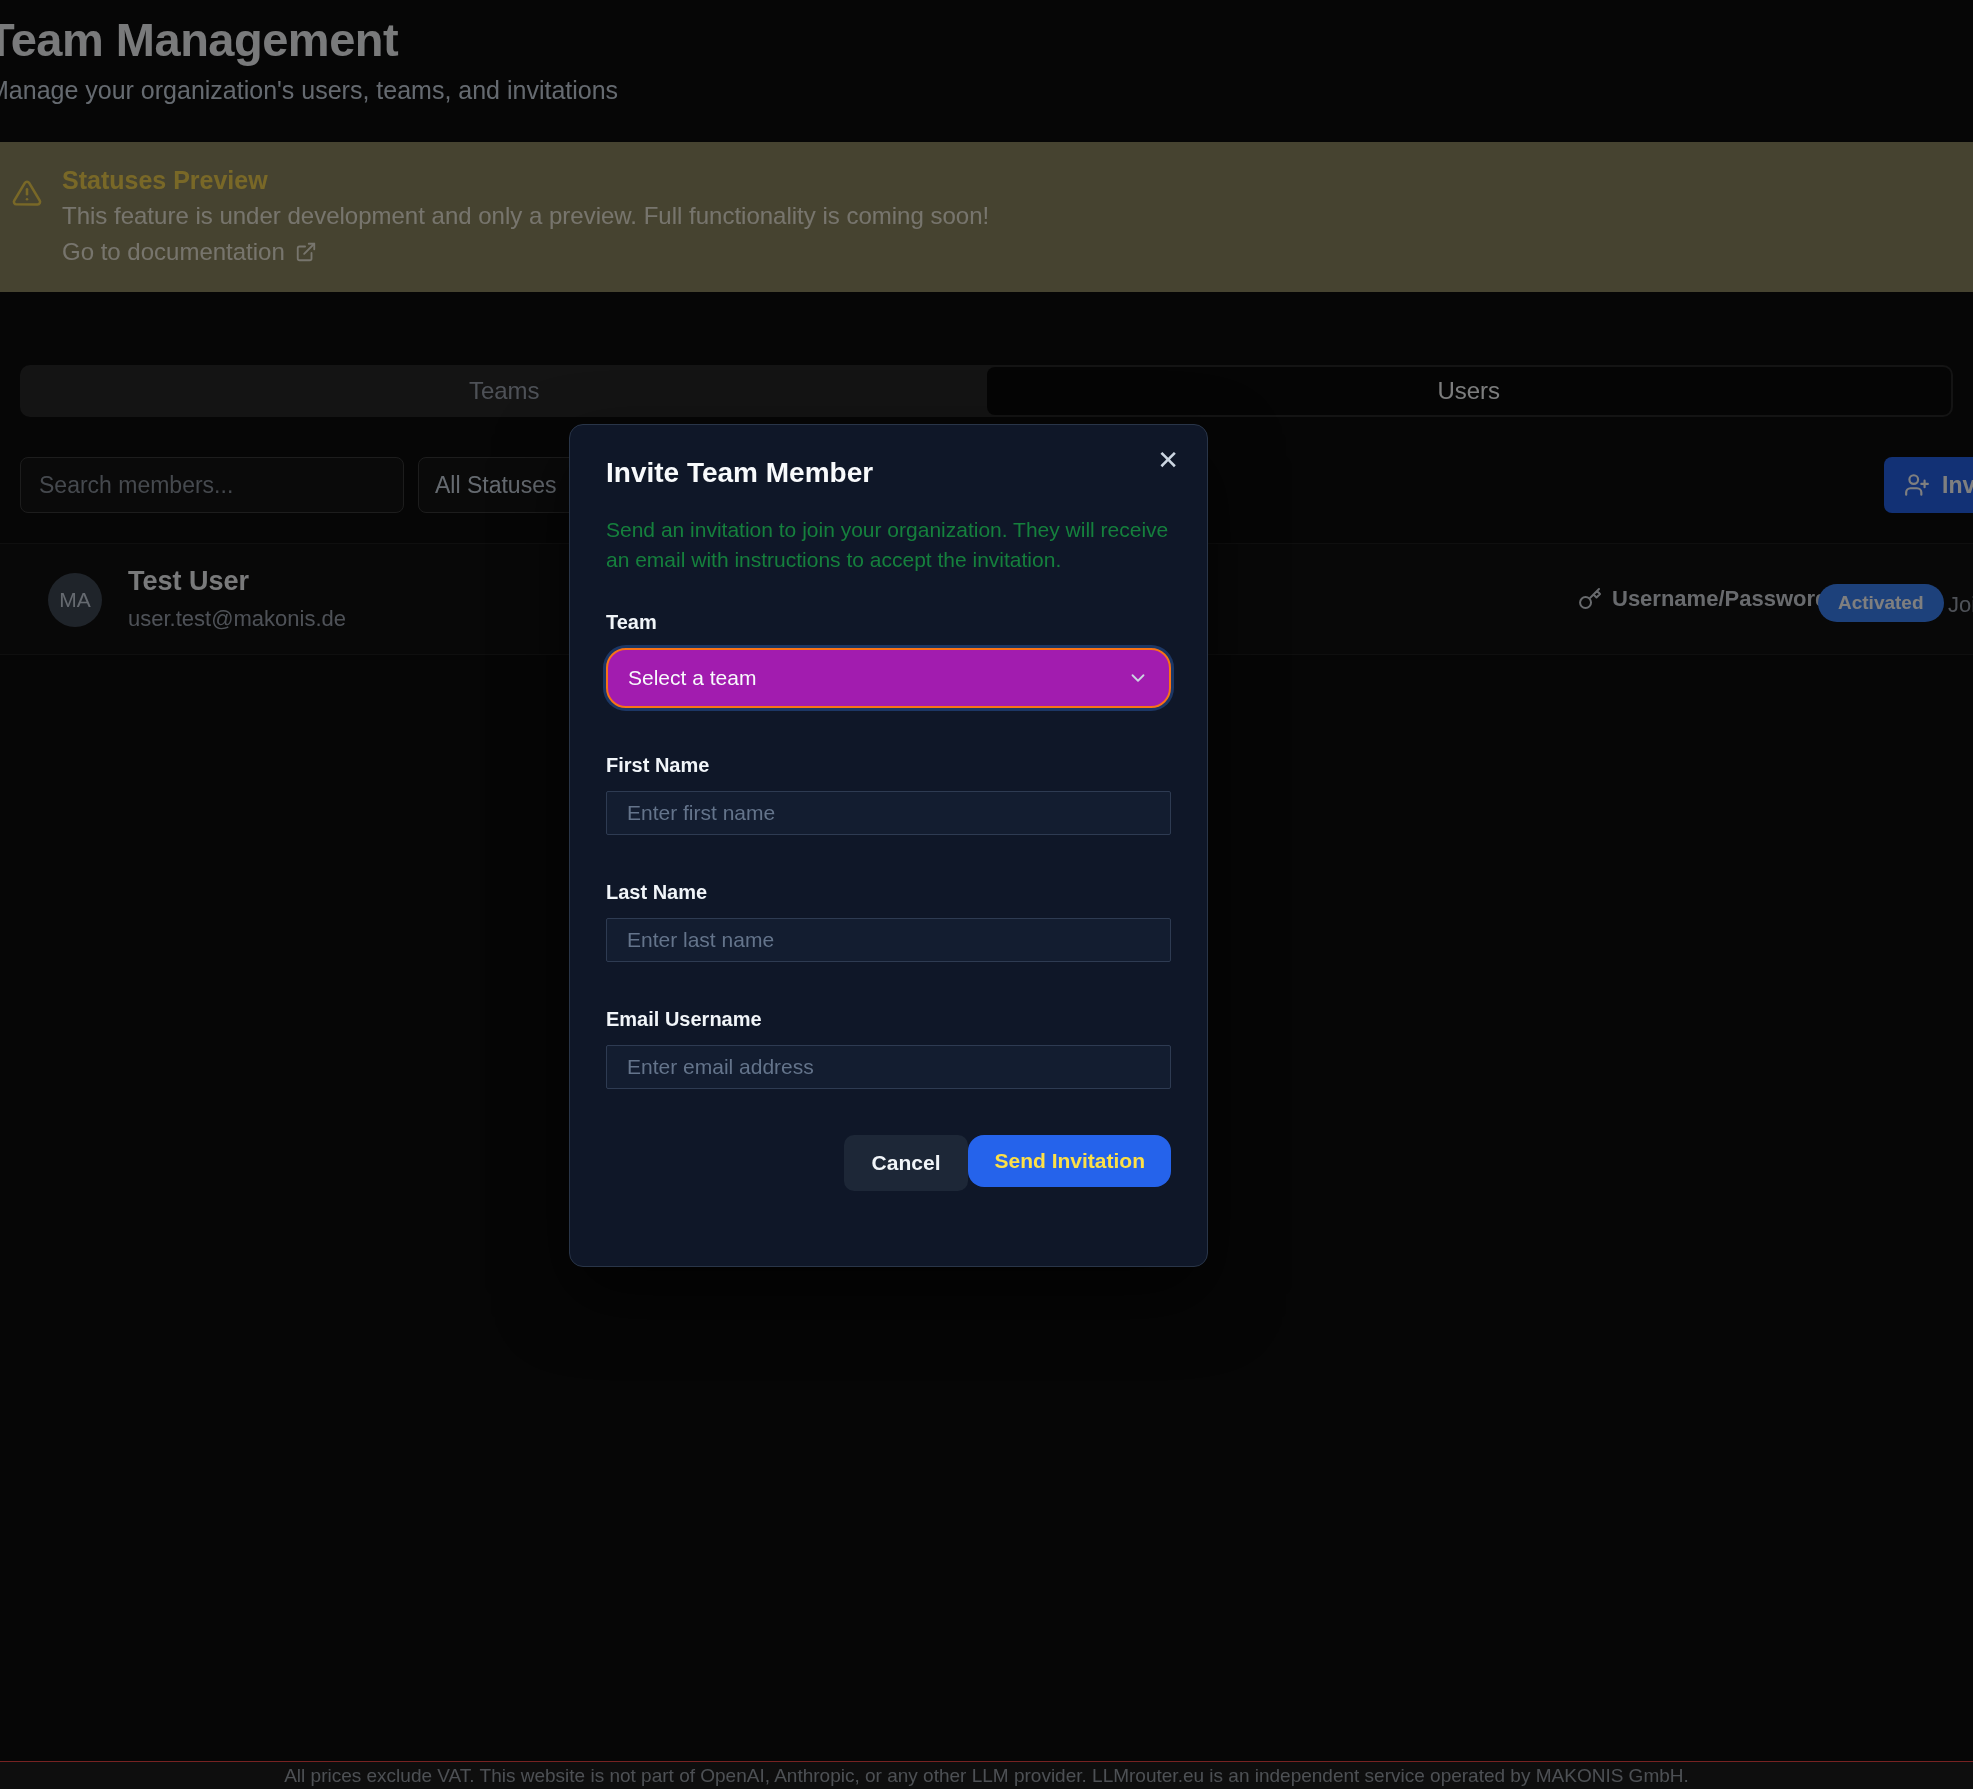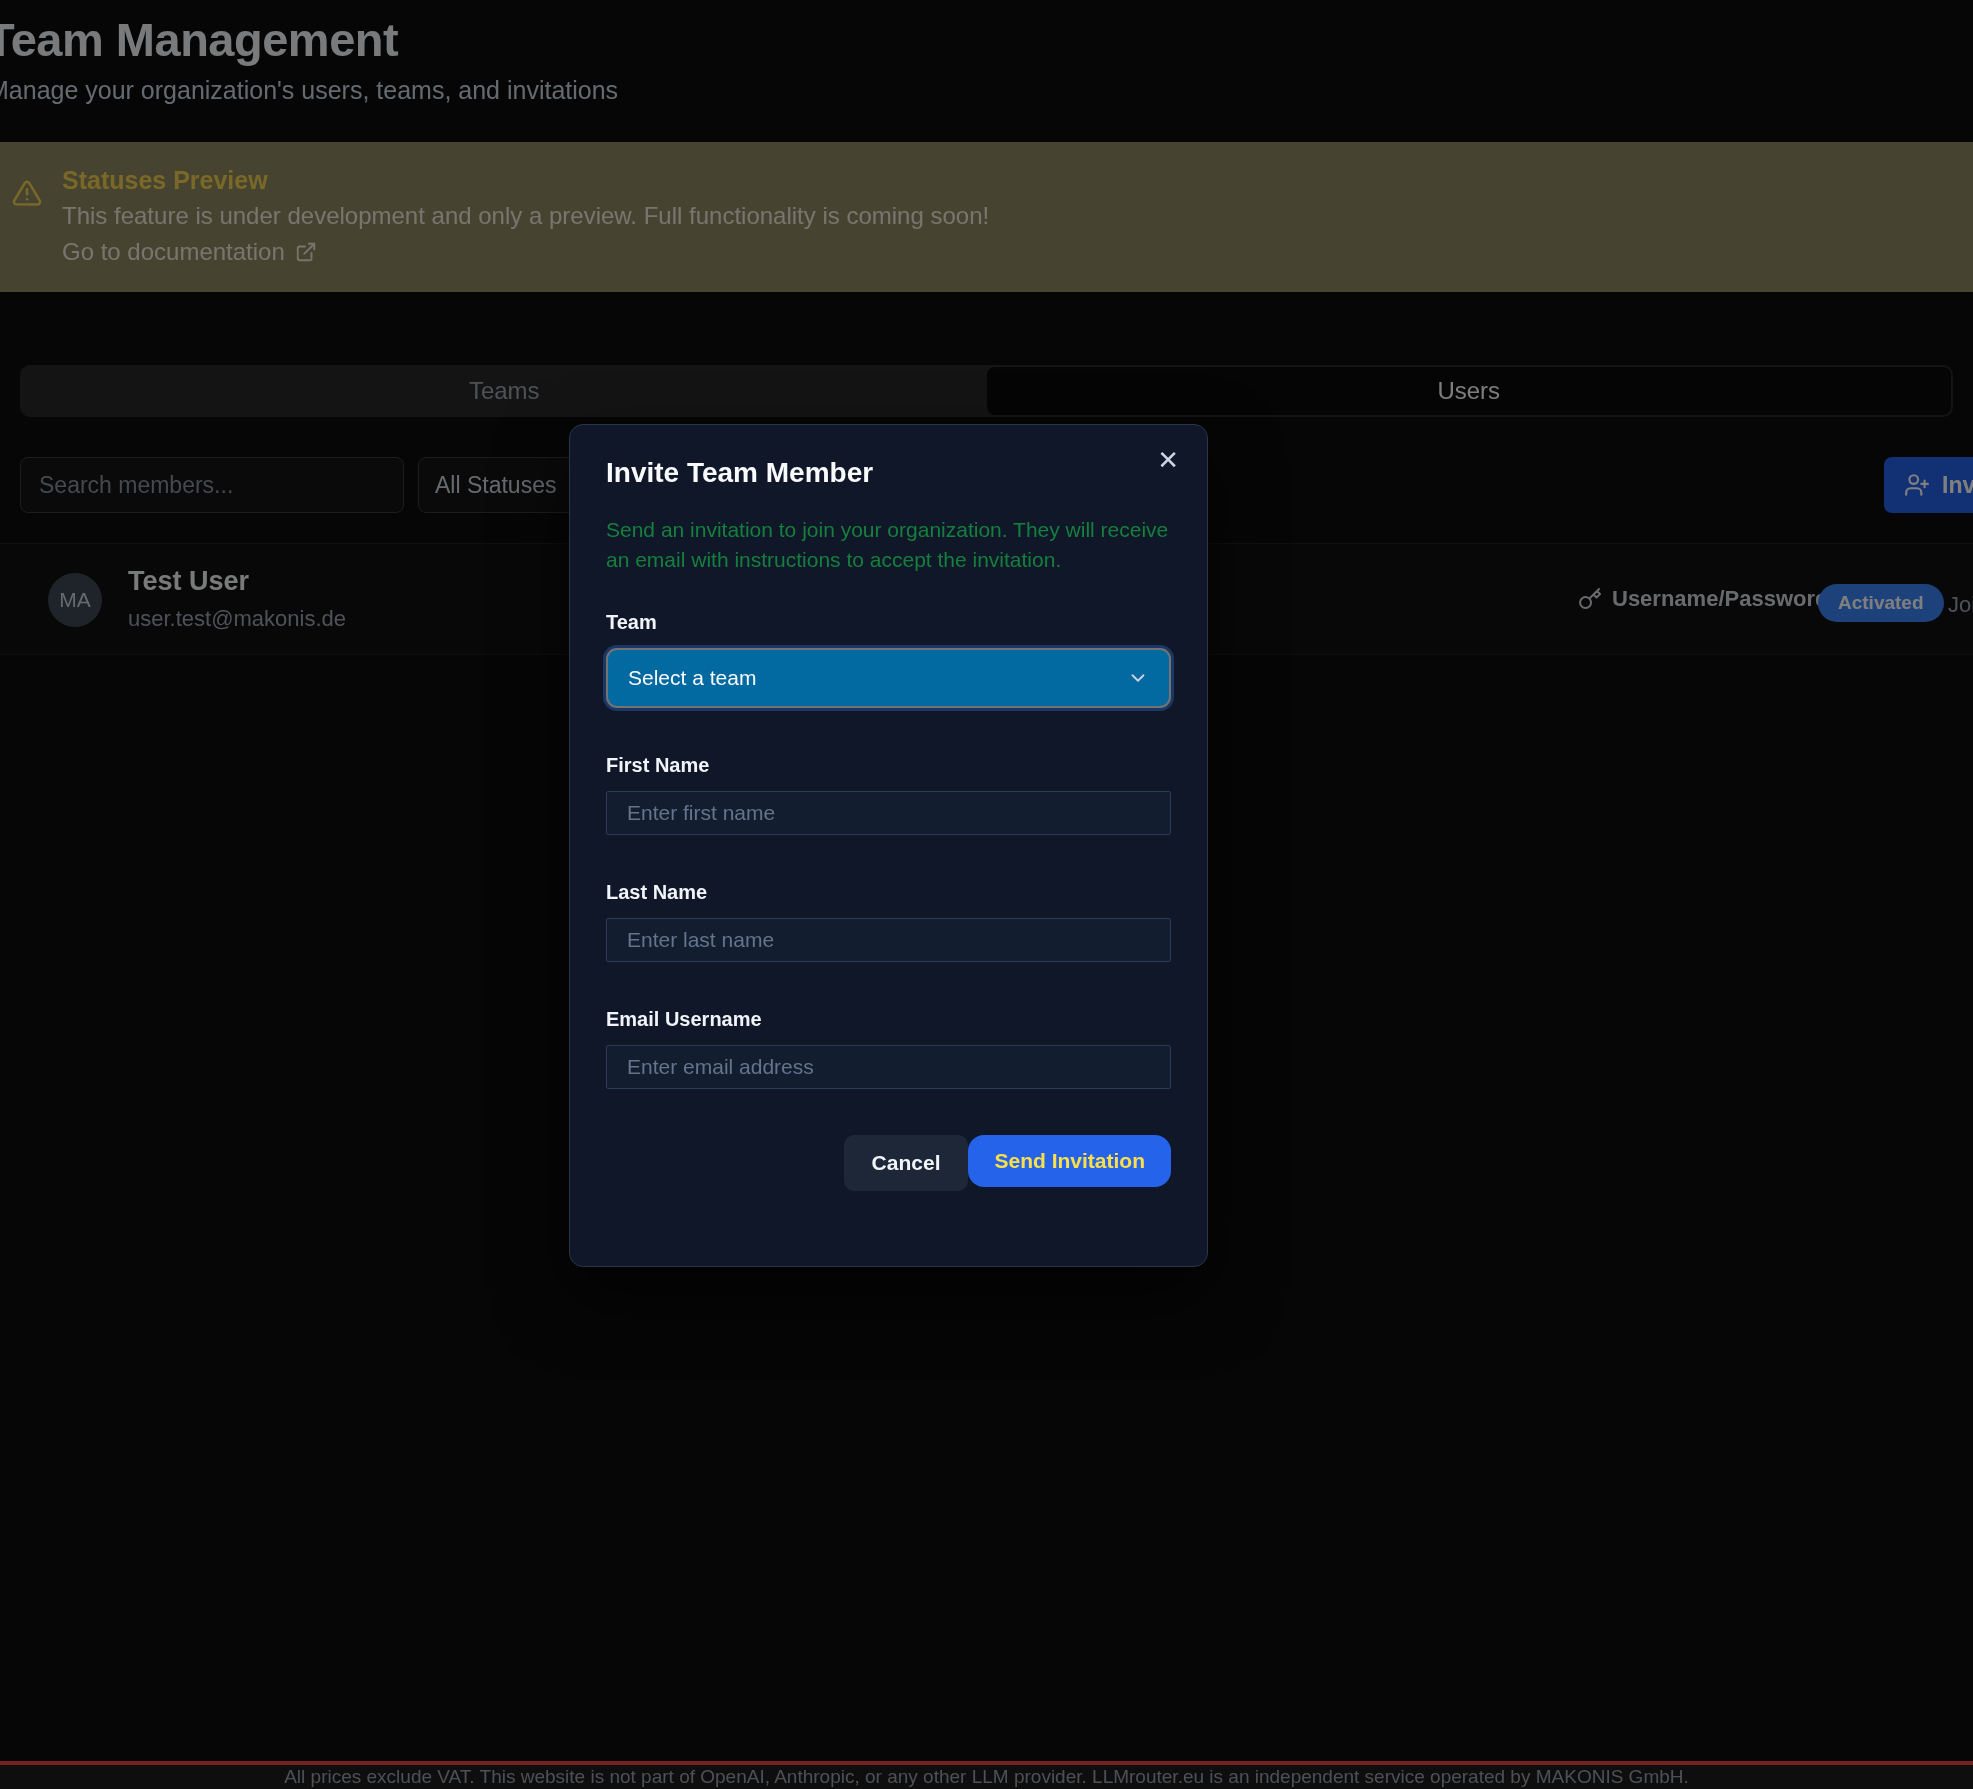--- a/index.html
+++ b/index.html
@@ -29,33 +29,33 @@
   .invite-btn { position:absolute; top:457px; left:1884px; width:280px; height:56px; background:#2563eb; border-radius:8px; display:flex; align-items:center; gap:12px; padding:0 20px; color:#ffffff; font-size:23px; font-weight:600; cursor:pointer; white-space:nowrap; }
 
   .member-row { position:absolute; top:543px; left:0; right:0; height:112px; background:rgba(255,255,255,0.02); border-top:1px solid #1e1e1e; border-bottom:1px solid #1e1e1e; }
   .avatar { position:absolute; left:48px; top:29px; width:54px; height:54px; border-radius:50%; background:#3f4854; color:#cbd5e1; display:flex; align-items:center; justify-content:center; font-size:21px; font-weight:500; }
   .member-name { position:absolute; left:128px; top:22px; font-size:27px; font-weight:600; color:#f3f4f6; }
   .member-email { position:absolute; left:128px; top:62px; font-size:22px; color:#9ca3af; }
   .auth { position:absolute; left:1578px; top:42px; display:flex; gap:10px; align-items:center; font-size:22px; font-weight:600; color:#d1d5db; white-space:nowrap; }
   .badge { position:absolute; left:1818px; top:40px; height:38px; padding:0 20px; border-radius:19px; background:#3b82f6; color:#ffffff; font-size:19px; font-weight:600; display:flex; align-items:center; }
   .joined { position:absolute; left:1948px; top:48px; font-size:22px; color:#9ca3af; white-space:nowrap; }
 
-  .footer { position:absolute; left:0; right:0; bottom:0; height:28px; background:#1d1d1d; border-top:4px solid #ef4444; display:flex; align-items:center; justify-content:center; font-size:19px; color:#9aa0a8; }
+  .footer { position:absolute; left:0; right:0; bottom:0; height:28px; background:#1d1d1d; border-top:1px solid #ef4444; display:flex; align-items:center; justify-content:center; font-size:19px; color:#9aa0a8; }
 
   
   .overlay { position:absolute; inset:0; background:rgba(0,0,0,0.5); }
 
   
   .modal { position:absolute; left:569px; top:424px; width:639px; height:843px; background:#0f1728; border:1px solid #293548; border-radius:14px; box-shadow:0 30px 70px rgba(0,0,0,0.65); padding:32px 36px; }
   .modal-close { position:absolute; top:22px; right:28px; font-size:26px; color:#cbd5e1; cursor:pointer; line-height:1; }
   .modal-title { font-size:28px; font-weight:700; color:#f8fafc; }
   .modal-desc { margin-top:26px; font-size:21px; line-height:1.42; color:#15803d; max-width:575px; }
   .flabel { margin-top:36px; font-size:20px; font-weight:600; color:#f1f5f9; }
   .flabel.gap { margin-top:46px; }
-  .team-select { margin-top:14px; height:60px; border:2px solid #737373; box-shadow:0 0 0 3px rgba(59,130,246,0.3); border-radius:11px; background:#0369a1; display:flex; align-items:center; justify-content:space-between; padding:0 20px; font-size:21px; color:#f8fafc; cursor:pointer; }
+  .team-select { margin-top:14px; height:60px; border:2px solid #f97316; box-shadow:0 0 0 3px rgba(59,130,246,0.3); border-radius:20px; background:#a21caf; display:flex; align-items:center; justify-content:space-between; padding:0 20px; font-size:21px; color:#f8fafc; cursor:pointer; }
   .finput { display:block; margin-top:14px; width:100%; height:44px; background:#131d30; border:1px solid #2e3b52; border-radius:2px; padding:0 20px; font-size:21px; color:#e2e8f0; font-family:inherit; outline:none; }
   .finput::placeholder { color:#64748b; }
   .modal-actions { margin-top:46px; display:flex; justify-content:flex-end; }
   .btn-cancel { height:56px; padding:0 28px; border-radius:10px; background:#1d2737; color:#f1f5f9; font-size:21px; font-weight:600; display:flex; align-items:center; cursor:pointer; }
   .btn-send { height:52px; padding:0 26px; border-radius:16px; background:#2563eb; color:#fde047; font-size:21px; font-weight:600; display:flex; align-items:center; cursor:pointer; }
 
   svg { display:block; }
 </style>
 </head>
 <body>

